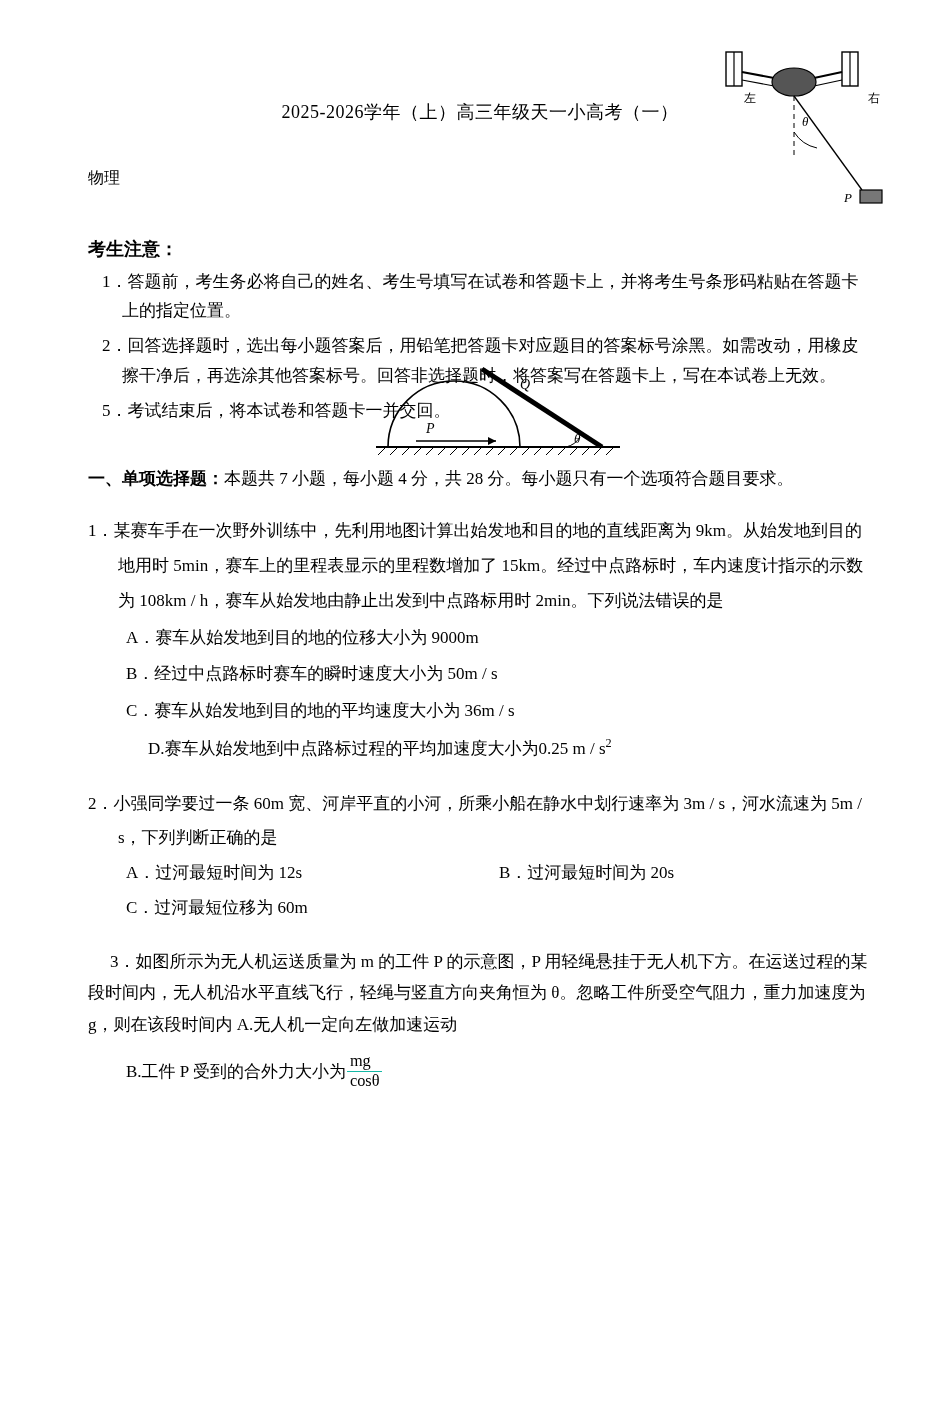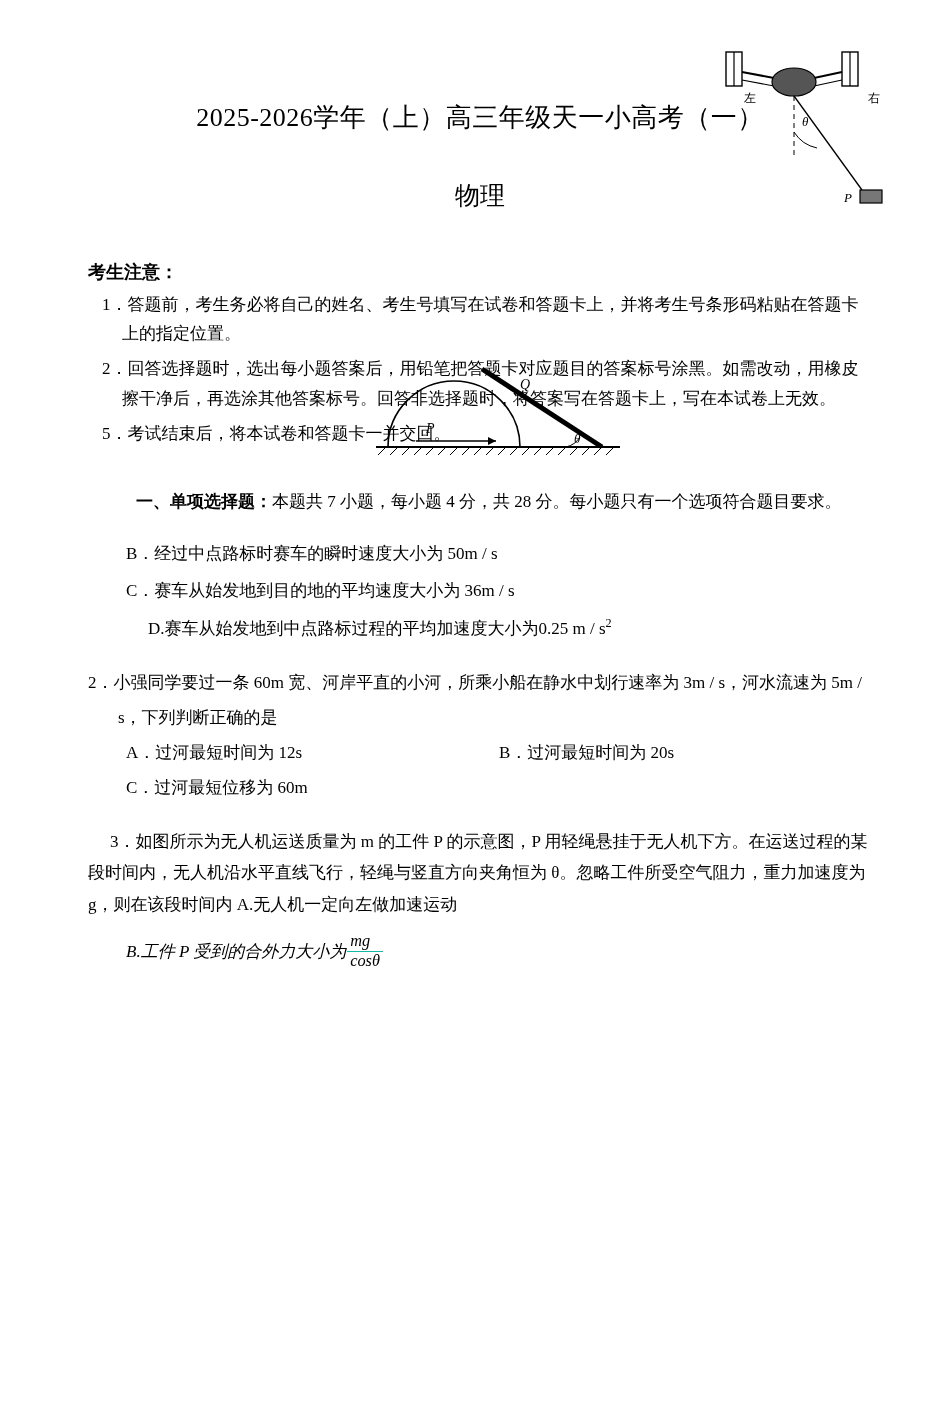--- a/index.html
+++ b/index.html
@@ -25,28 +25,27 @@
   .content {
     position: absolute;
     left: 88px;
     right: 78px;
     top: 0;
   }
 
   
   .doc-title {
     text-align: center;
-    font-size: 26px;
+    font-size: 18px;
     letter-spacing: 0.5px;
     margin-top: 100px;
     white-space: nowrap;
   }
   .doc-subtitle {
-    text-align: center;
-    font-size: 25px;
+    font-size: 16px;
     margin-top: 44px;
     font-weight: normal;
   }
 
   
   .notice-title {
     font-size: 18px;
     font-weight: bold;
     margin-top: 48px;
   }
@@ -62,21 +61,21 @@
     text-indent: -20px;
     margin-top: 6px;
   }
 
   
   .section-head {
     font-size: 17px;
     margin-top: 40px;
     line-height: 1.7;
   }
-  .section-head b { font-weight: bold; margin-left: 48px; }
+  .section-head b { font-weight: bold; }
 
   
   .q {
     font-size: 17px;
     line-height: 2.05;
     margin-top: 20px;
   }
   .q-body {
     padding-left: 30px;
     text-indent: -30px;
@@ -220,21 +219,25 @@
       <li>1．答题前，考生务必将自己的姓名、考生号填写在试卷和答题卡上，并将考生号条形码粘贴在答题卡上的指定位置。</li>
       <li>2．回答选择题时，选出每小题答案后，用铅笔把答题卡对应题目的答案标号涂黑。如需改动，用橡皮擦干净后，再选涂其他答案标号。回答非选择题时，将答案写在答题卡上，写在本试卷上无效。</li>
       <li>5．考试结束后，将本试卷和答题卡一并交回。</li>
     </ul>
 
     <div class="section-head">
       <b>一、单项选择题：</b><span>本题共 7 小题，每小题 4 分，共 28 分。每小题只有一个选项符合题目要求。</span>
     </div>
 
     <div class="q">
+      <div class="q-body">
+        <span>1．</span><span>某赛车手在一次野外训练中，先利用地图计算出始发地和目的地的直线距离为 9km。从始发地到目的地用时 5min，赛车上的里程表显示的里程数增加了 15km。经过中点路标时，车内速度计指示的示数为 108km / h，赛车从始发地由静止出发到中点路标用时 2min。下列说法错误的是</span>
+      </div>
       <div class="opts">
+        <div class="opt-single">A．赛车从始发地到目的地的位移大小为 9000m</div>
         <div class="opt-single">B．经过中点路标时赛车的瞬时速度大小为 50m / s</div>
         <div class="opt-single">C．赛车从始发地到目的地的平均速度大小为 36m / s</div>
         <div class="opt-single opt-nopad"><span>D.赛车从始发地到中点路标过程的平均加速度大小为0.25 m / s</span><sup>2</sup></div>
       </div>
     </div>
 
     <div class="q">
       <div class="q-body">
         <span>2．</span><span>小强同学要过一条 60m 宽、河岸平直的小河，所乘小船在静水中划行速率为 3m / s，河水流速为 5m / s，下列判断正确的是</span>
       </div>
@@ -246,21 +249,21 @@
         <div class="opt-row">
           <div class="opt-col">C．过河最短位移为 60m</div>
         </div>
       </div>
     </div>
 
     <div class="q">
       <div class="q3-body">
         <span>3．</span><span>如图所示为无人机运送质量为 m 的工件 P 的示意图，P 用轻绳悬挂于无人机下方。在运送过程的某段时间内，无人机沿水平直线飞行，轻绳与竖直方向夹角恒为 θ。忽略工件所受空气阻力，重力加速度为 g，则在该段时间内 A.无人机一定向左做加速运动</span>
       </div>
-      <div class="opts" style="margin-top:14px;font-style:italic;">
+      <div class="opts" style="margin-top:14px;">
         <div class="opt-single">
           <span>B.工件 P 受到的合外力大小为</span><span class="frac"><span class="num">mg</span><span class="den">cosθ</span></span>
         </div>
       </div>
     </div>
 
   </div>
 </div>
 
 </body></html>

